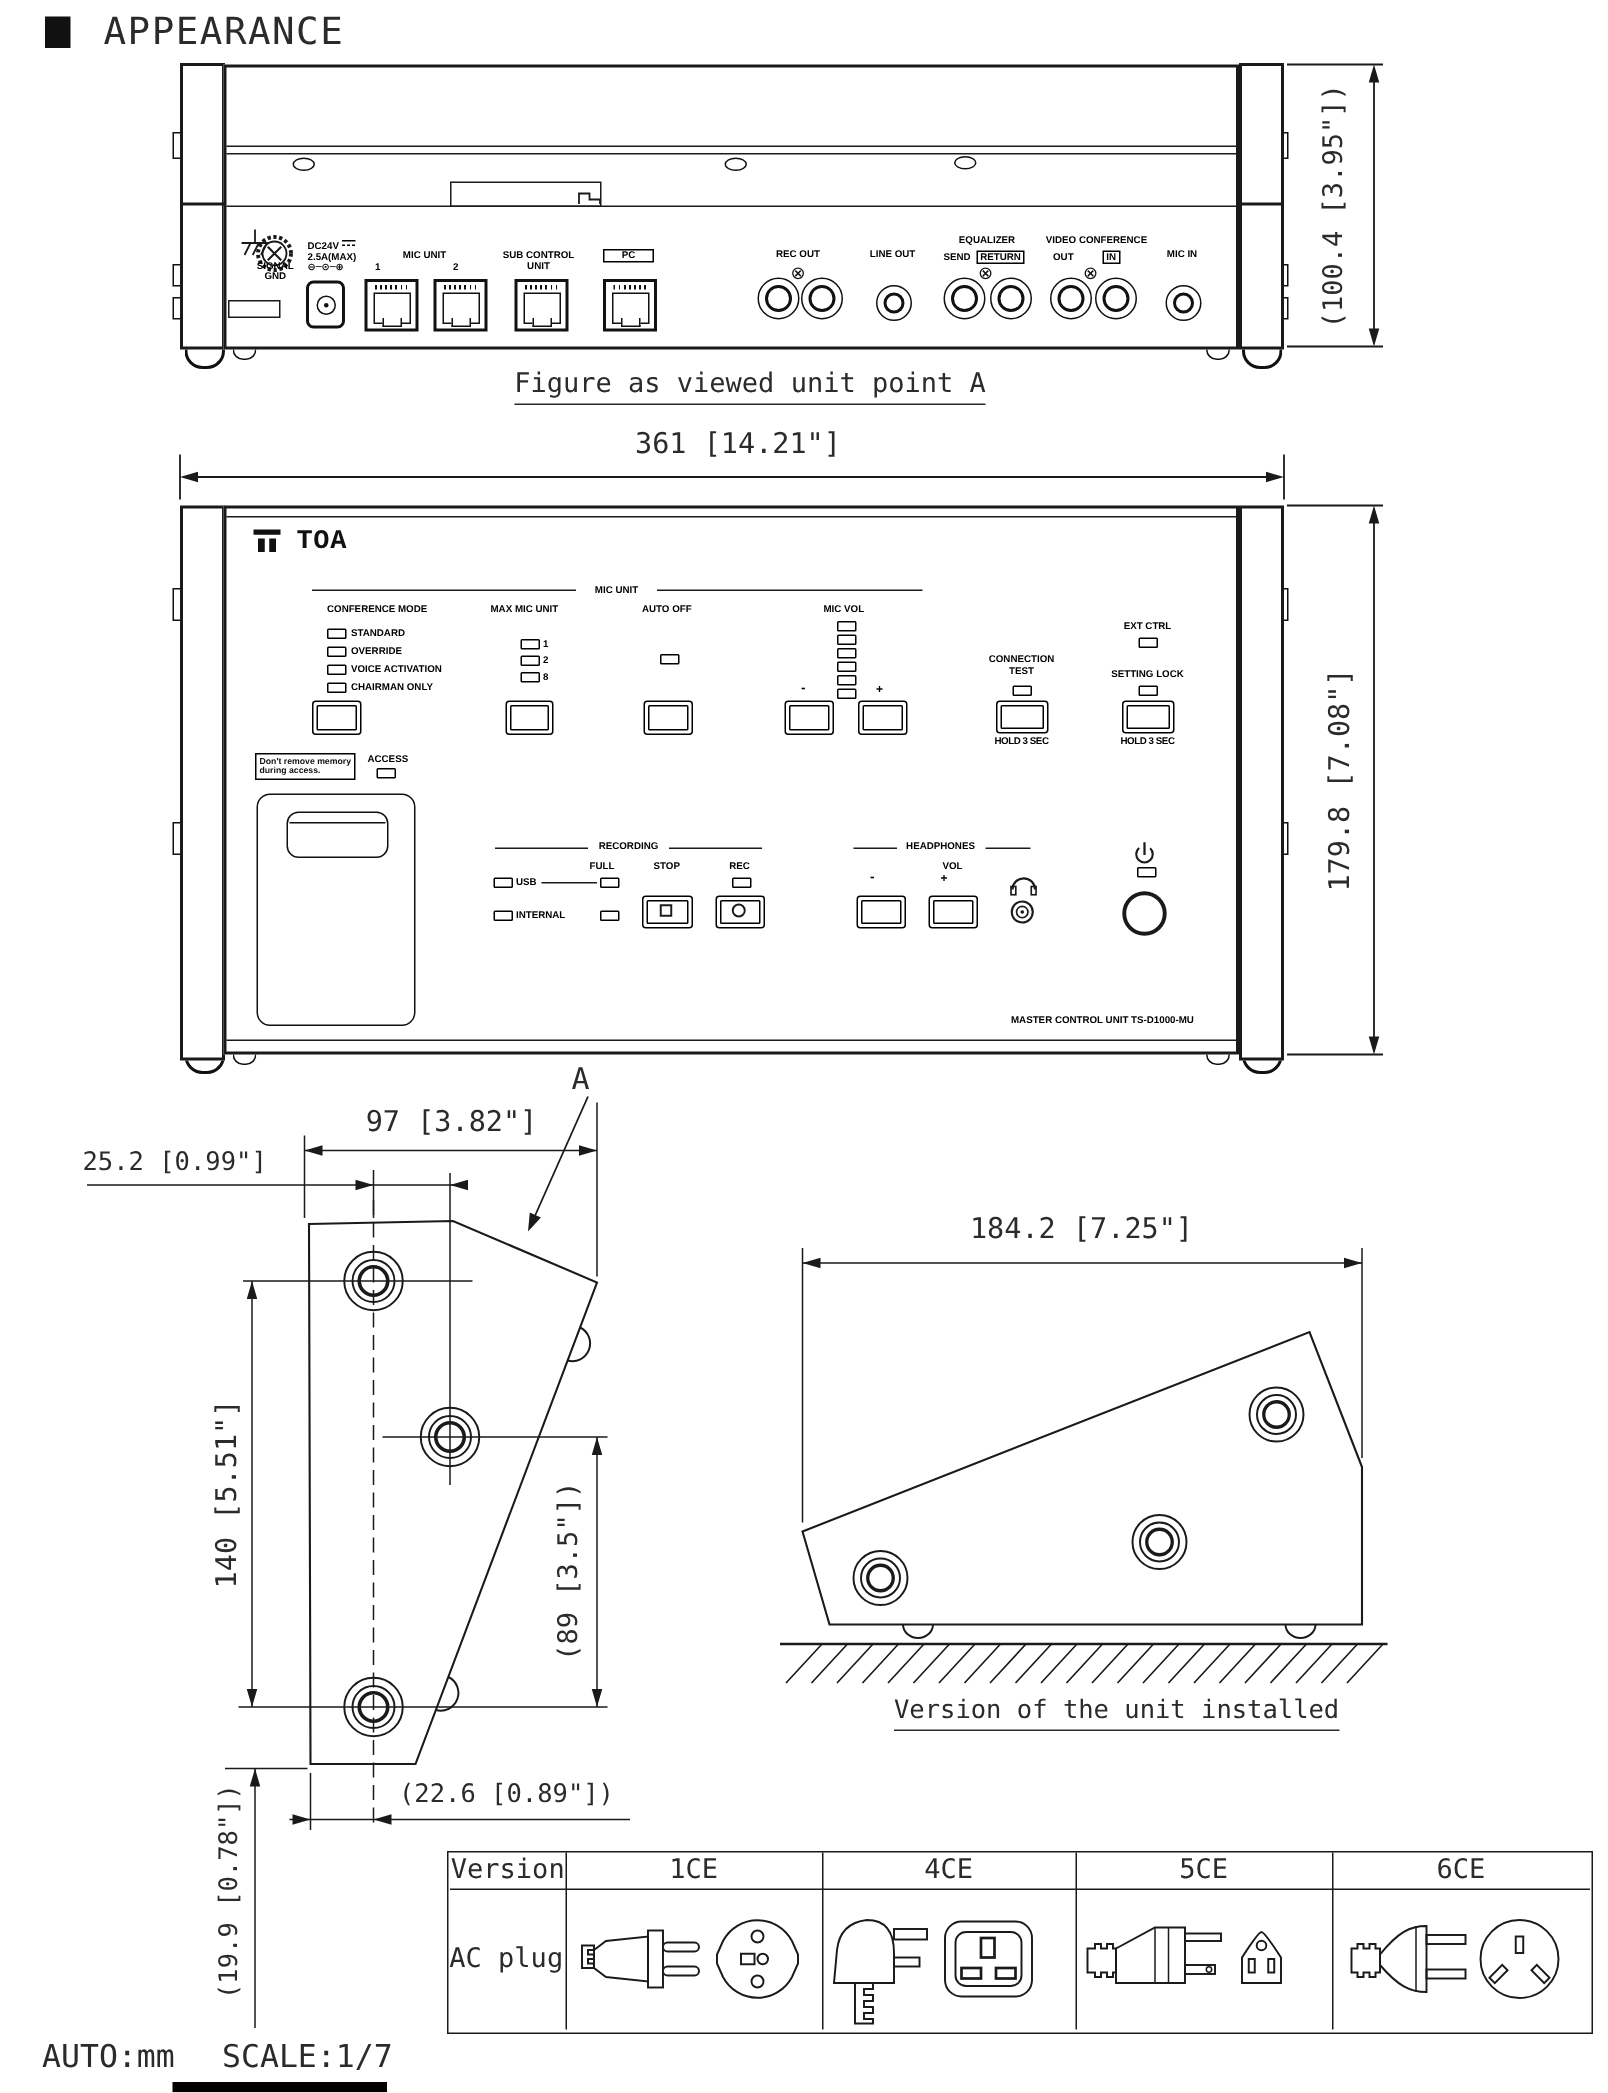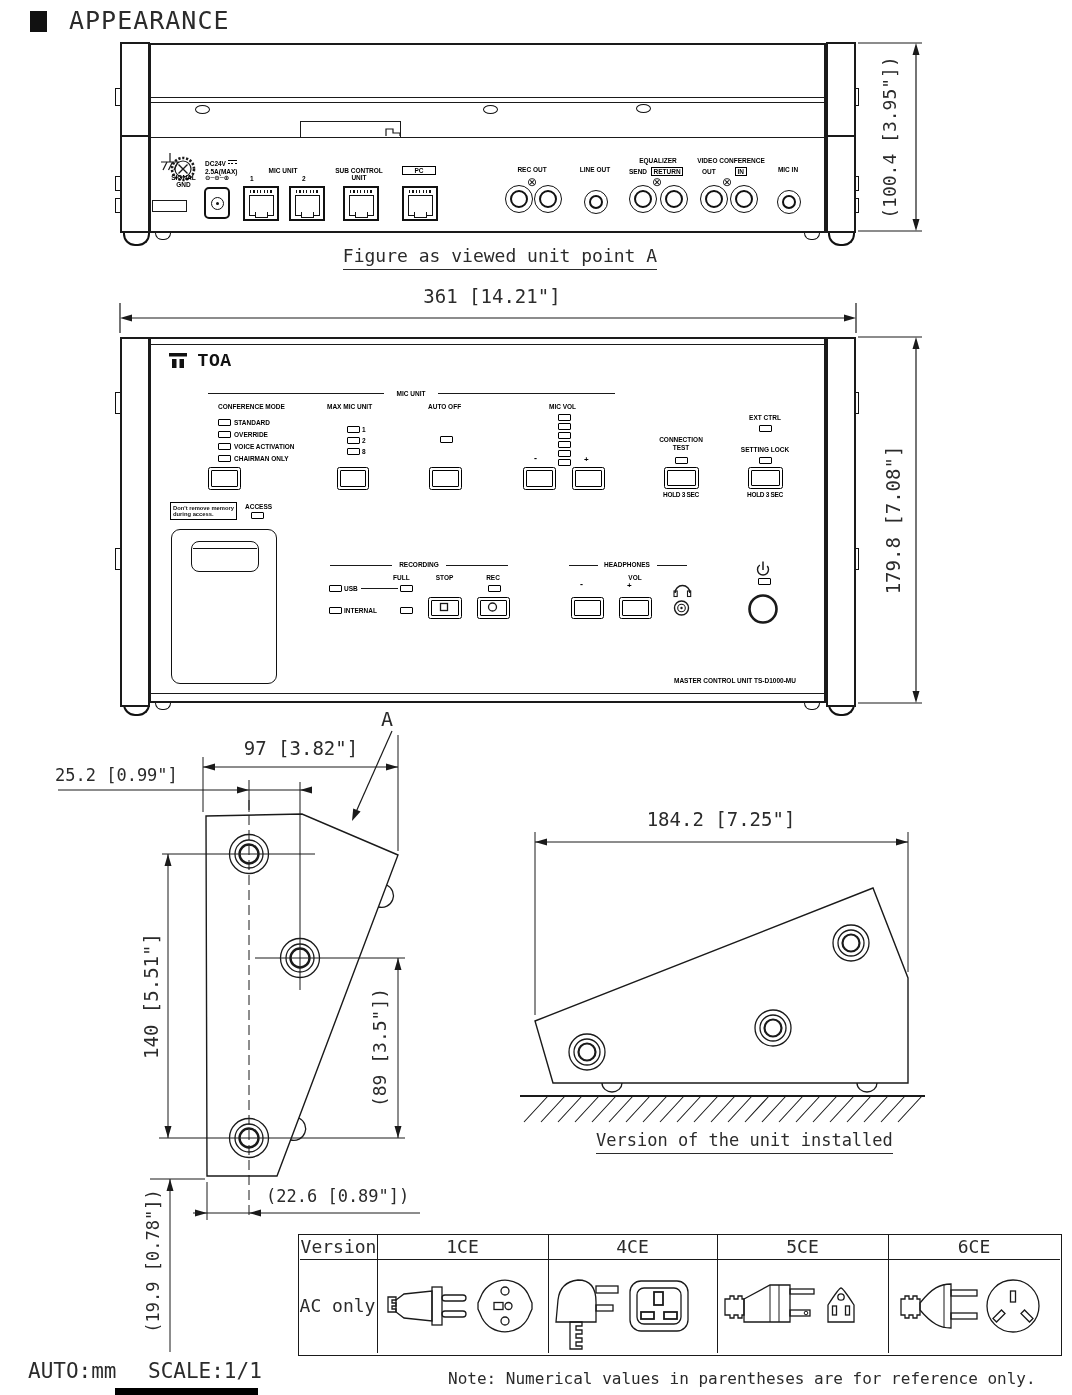--- a/index.html
+++ b/index.html
@@ -302,26 +302,25 @@
     <div class="hl" style="left:300px;top:1259px;width:760px;height:1.4px;"></div>
     <div class="vl" style="left:377px;top:1235px;height:118px;width:1.4px;"></div>
     <div class="vl" style="left:548px;top:1235px;height:118px;width:1.4px;"></div>
     <div class="vl" style="left:717px;top:1235px;height:118px;width:1.4px;"></div>
     <div class="vl" style="left:888px;top:1235px;height:118px;width:1.4px;"></div>
     <div class="cad ctr" style="left:300px;top:1236px;width:77px;font-size:18px;">Version</div>
     <div class="cad ctr" style="left:377px;top:1236px;width:171px;font-size:18px;">1CE</div>
     <div class="cad ctr" style="left:548px;top:1236px;width:169px;font-size:18px;">4CE</div>
     <div class="cad ctr" style="left:717px;top:1236px;width:171px;font-size:18px;">5CE</div>
     <div class="cad ctr" style="left:888px;top:1236px;width:172px;font-size:18px;">6CE</div>
-    <div class="cad ctr" style="left:298px;top:1295px;width:79px;font-size:18px;">AC only</div>
+    <div class="cad ctr" style="left:298px;top:1295px;width:79px;font-size:18px;">AC plug</div>
   </div>
 
   <div class="cad" style="left:28px;top:1359px;font-size:21px;">AUTO:mm</div>
-  <div class="cad" style="left:148px;top:1359px;font-size:21px;">SCALE:1/1</div>
-  <div class="cad" style="left:448px;top:1369px;font-size:16px;">Note:  Numerical values in parentheses are for reference only.</div>
+  <div class="cad" style="left:148px;top:1359px;font-size:21px;">SCALE:1/7</div>
   <div class="blackbar" style="left:115px;top:1388px;width:143px;height:7px;"></div>
 
   <svg class="overlay" width="1072" height="1395" viewBox="0 0 1072 1395" fill="none" stroke="#1a1a1a" stroke-width="1.2">
 
     <g>
       <path d="M170 153 V162 M161 162 H179"></path>
       <path d="M163 170 L167 162 M168.5 170 L172.5 162 M174 170 L178 162"></path>
     </g>
     <g>
       <circle cx="183" cy="169" r="11" stroke-width="2.6" stroke-dasharray="2.2 1.7"></circle>

